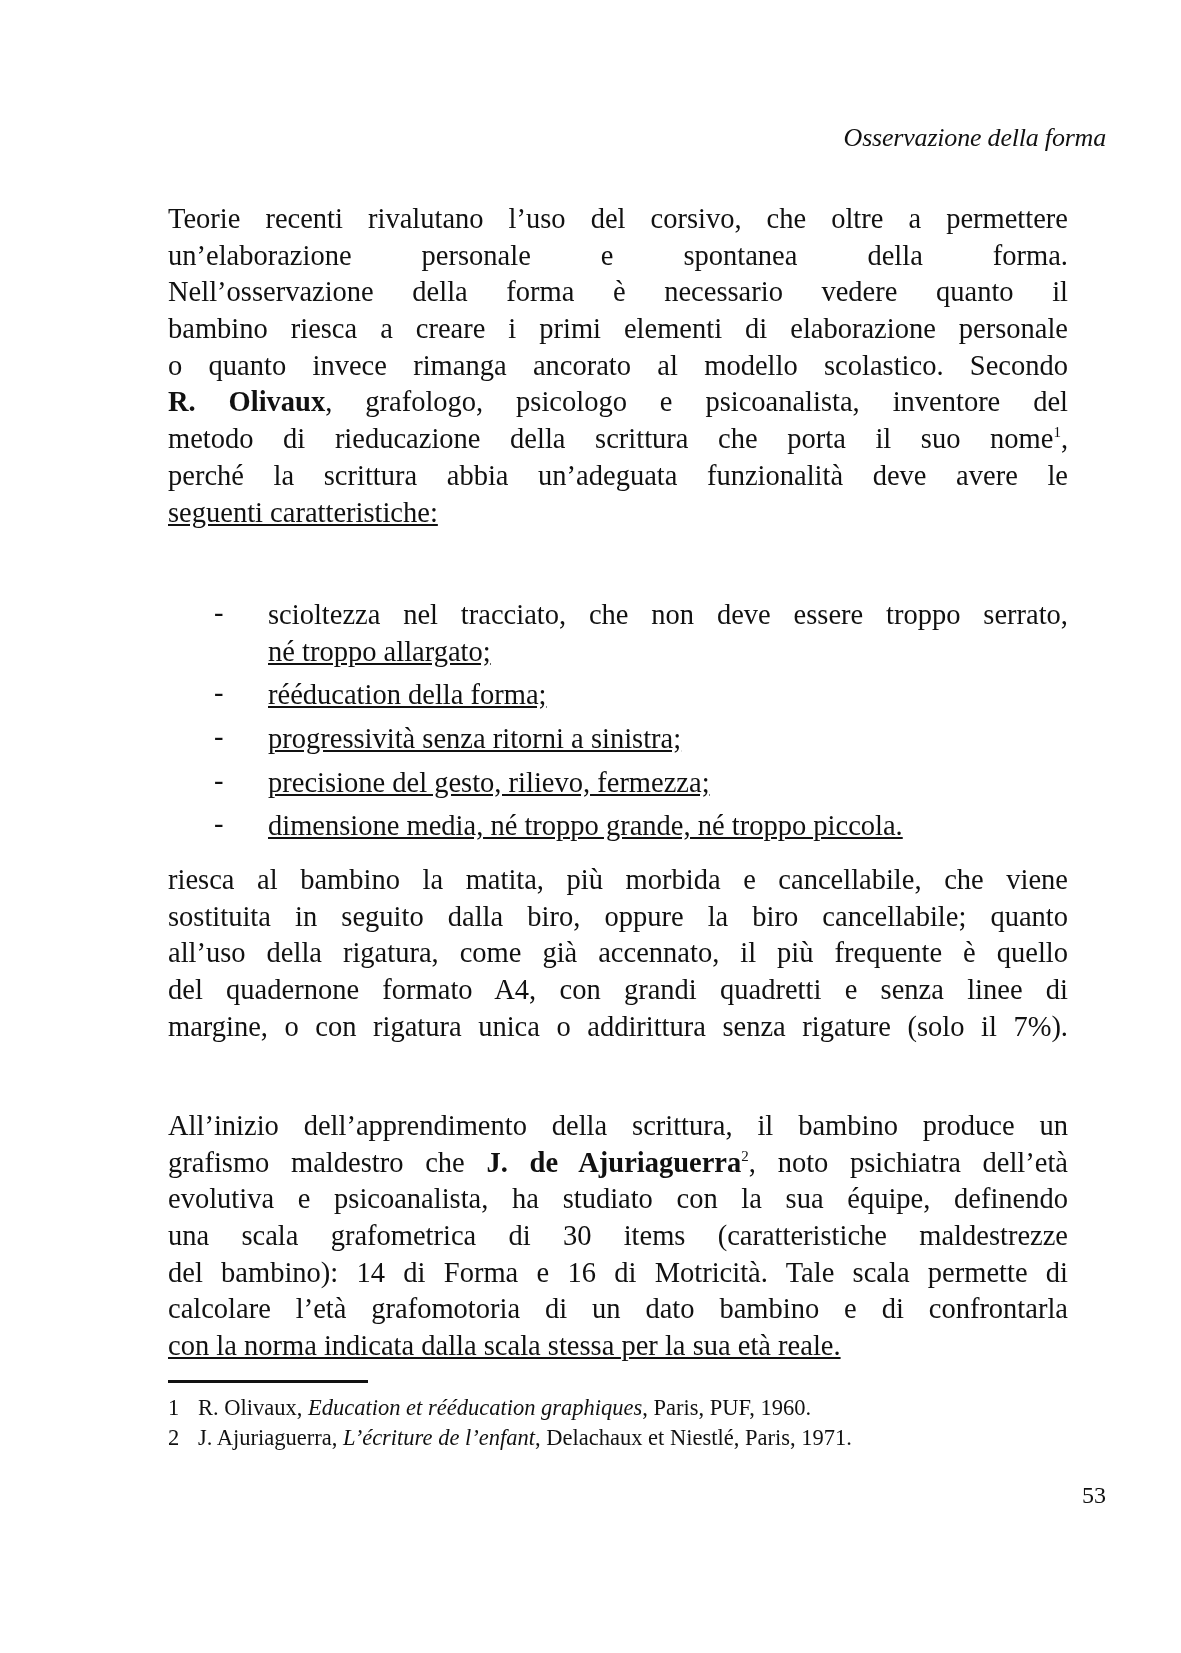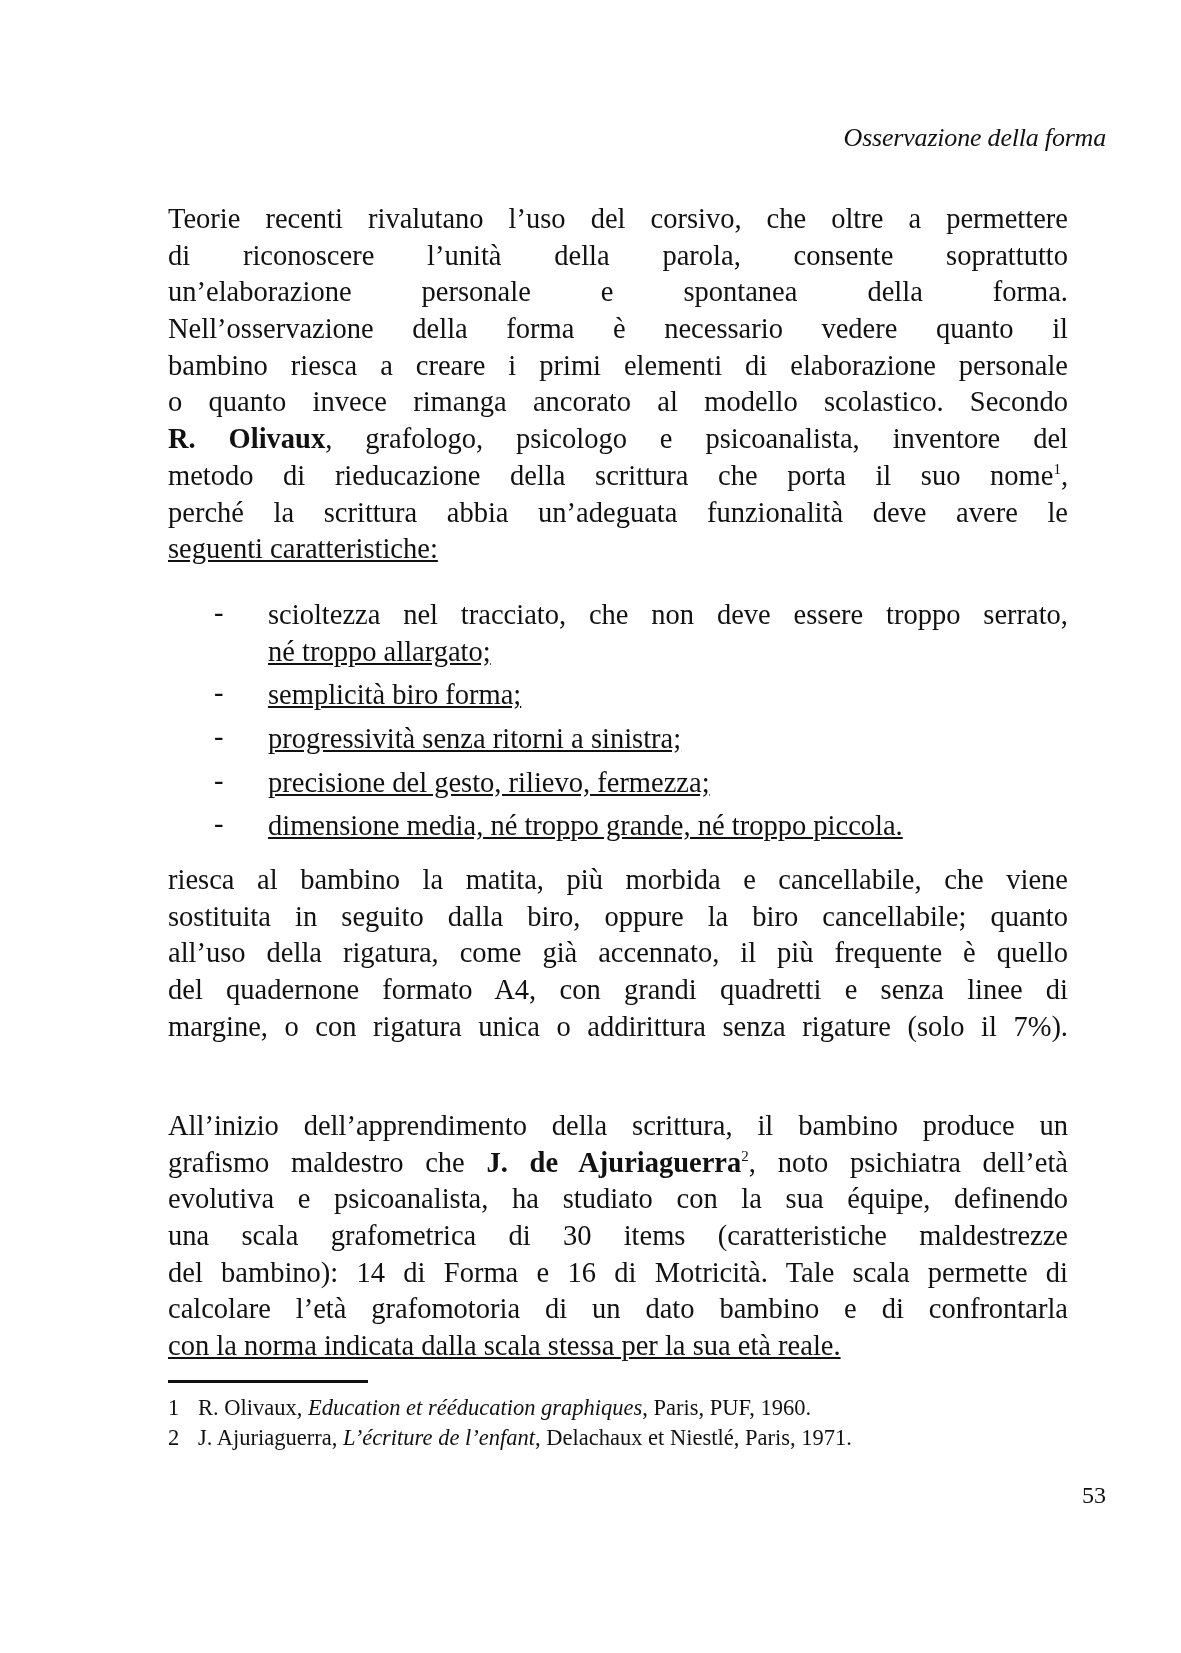--- a/index.html
+++ b/index.html
@@ -31,40 +31,39 @@
 </style>
 </head>
 <body>
 
 <div class="page">
 
   <div class="running-head">Osservazione della forma</div>
 
   <div class="body-text p1">
     <span class="line">Teorie recenti rivalutano l’uso del corsivo, che oltre a permettere</span>
-    <span class="line">di riconoscere l’unità della parola, consente soprattutto</span>
     <span class="line">un’elaborazione personale e spontanea della forma.</span>
     <span class="line">Nell’osservazione della forma è necessario vedere quanto il</span>
     <span class="line">bambino riesca a creare i primi elementi di elaborazione personale</span>
     <span class="line">o quanto invece rimanga ancorato al modello scolastico. Secondo</span>
     <span class="line"><b>R. Olivaux</b><span>, grafologo, psicologo e psicoanalista, inventore del</span></span>
     <span class="line"><span>metodo di rieducazione della scrittura che porta il suo nome</span><sup>1</sup><span>,</span></span>
     <span class="line">perché la scrittura abbia un’adeguata funzionalità deve avere le</span>
     <span class="line last">seguenti caratteristiche:</span>
   </div>
 
   <div class="list">
     <div class="li">
       <span class="dash">-</span>
       <span class="line">scioltezza nel tracciato, che non deve essere troppo serrato,</span>
       <span class="line last">né troppo allargato;</span>
     </div>
     <div class="li">
       <span class="dash">-</span>
-      <span class="line last">semplicità biro forma;</span>
+      <span class="line last">rééducation della forma;</span>
     </div>
     <div class="li">
       <span class="dash">-</span>
       <span class="line last">progressività senza ritorni a sinistra;</span>
     </div>
     <div class="li">
       <span class="dash">-</span>
       <span class="line last">precisione del gesto, rilievo, fermezza;</span>
     </div>
     <div class="li">

